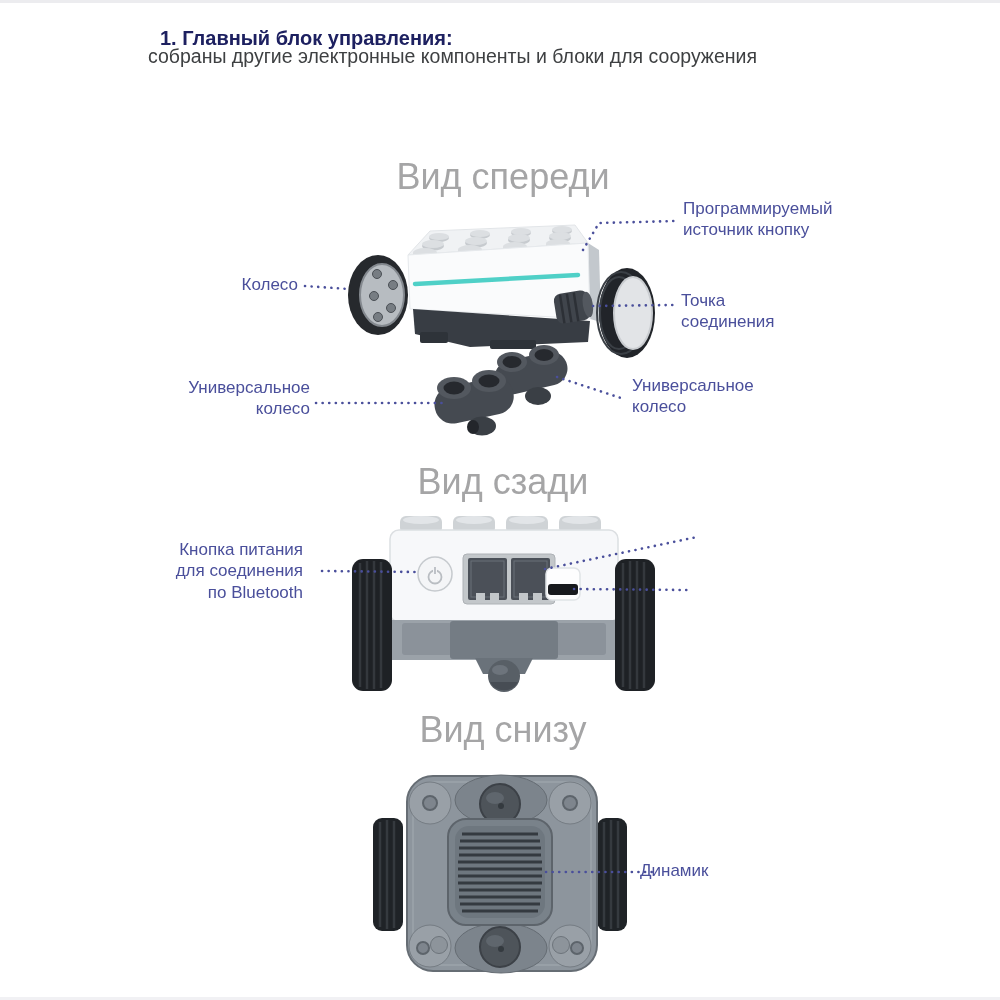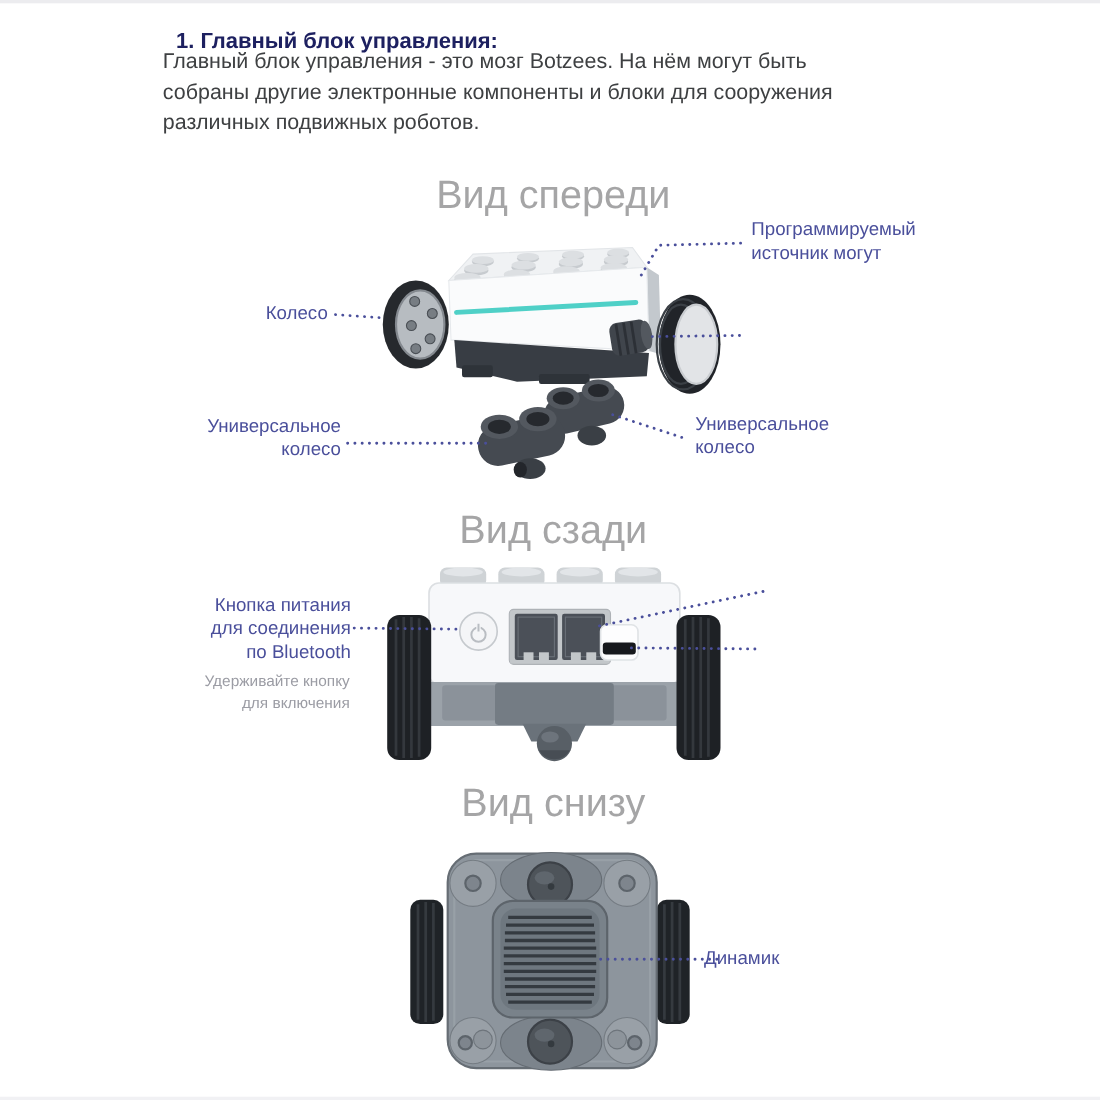--- a/index.html
+++ b/index.html
@@ -35,23 +35,21 @@
   .illus{position:absolute;}
   .overlay{position:absolute;left:0;top:0;pointer-events:none;}
 </style>
 </head>
 <body>
 
 <div class="page">
 
   <h1 class="doc-title">1. Главный блок управления:</h1>
   <div class="intro">
-    <div>Главный блок управления - это мозг Botzees. На нём могут быть</div>
     <div>собраны другие электронные компоненты и блоки для сооружения</div>
-    <div>различных подвижных роботов.</div>
   </div>
 
   <h2 class="view-heading" style="top:153px">Вид спереди</h2>
   <h2 class="view-heading" style="top:458px">Вид сзади</h2>
   <h2 class="view-heading" style="top:706px">Вид снизу</h2>
 
   <svg class="illus" style="left:340px;top:215px" width="330" height="218" viewBox="0 0 330 218">
 
     <polygon points="68,37 248,25 235,7 90,13" fill="#f0f2f4" stroke="#e2e5e8" stroke-width="1"></polygon>
 
@@ -271,40 +269,40 @@
         <line x1="89" y1="132" x2="171" y2="132"></line>
           <line x1="89" y1="139" x2="171" y2="139"></line>
         <line x1="90" y1="146" x2="170" y2="146"></line>
           <line x1="92" y1="153" x2="168" y2="153"></line>
       </g>
     </g>
   </svg>
 
   <div class="callout" style="left:683px;top:195px;width:180px">
     <div>Программируемый</div>
-    <div>источник могут</div>
+    <div>источник кнопку</div>
   </div>
   <div class="callout right" style="left:178px;top:271px;width:120px">Колесо</div>
+  <div class="callout" style="left:681px;top:287px;width:130px">
+    <div>Точка</div>
+    <div>соединения</div>
+  </div>
   <div class="callout right" style="left:160px;top:374px;width:150px">
     <div>Универсальное</div>
     <div>колесо</div>
   </div>
   <div class="callout" style="left:632px;top:372px;width:150px">
     <div>Универсальное</div>
     <div>колесо</div>
   </div>
 
-  <div class="callout right" style="left:163px;top:536px;width:156px">
+  <div class="callout right" style="left:147px;top:536px;width:156px">
     <div>Кнопка питания</div>
     <div>для соединения</div>
     <div>по Bluetooth</div>
-  </div>
-  <div class="hint" style="left:156px;top:606px;width:162px">
-    <div>Удерживайте кнопку</div>
-    <div>для включения</div>
   </div>
 
   <div class="callout" style="left:640px;top:857px;width:120px">Динамик</div>
 
   <svg class="overlay" width="1000" height="1000" viewBox="0 0 1000 1000" fill="none" stroke="var(--leader-dots,#4a4f9b)" stroke-width="2.6" stroke-linecap="round" stroke-dasharray="0.1 6.5">
     <polyline points="583,247 599,220 676,218"></polyline>
     <line x1="305" y1="283" x2="349" y2="286"></line>
     <line x1="593" y1="303" x2="673" y2="302"></line>
     <line x1="316" y1="400" x2="442" y2="400"></line>
     <line x1="557" y1="374" x2="624" y2="396"></line>

